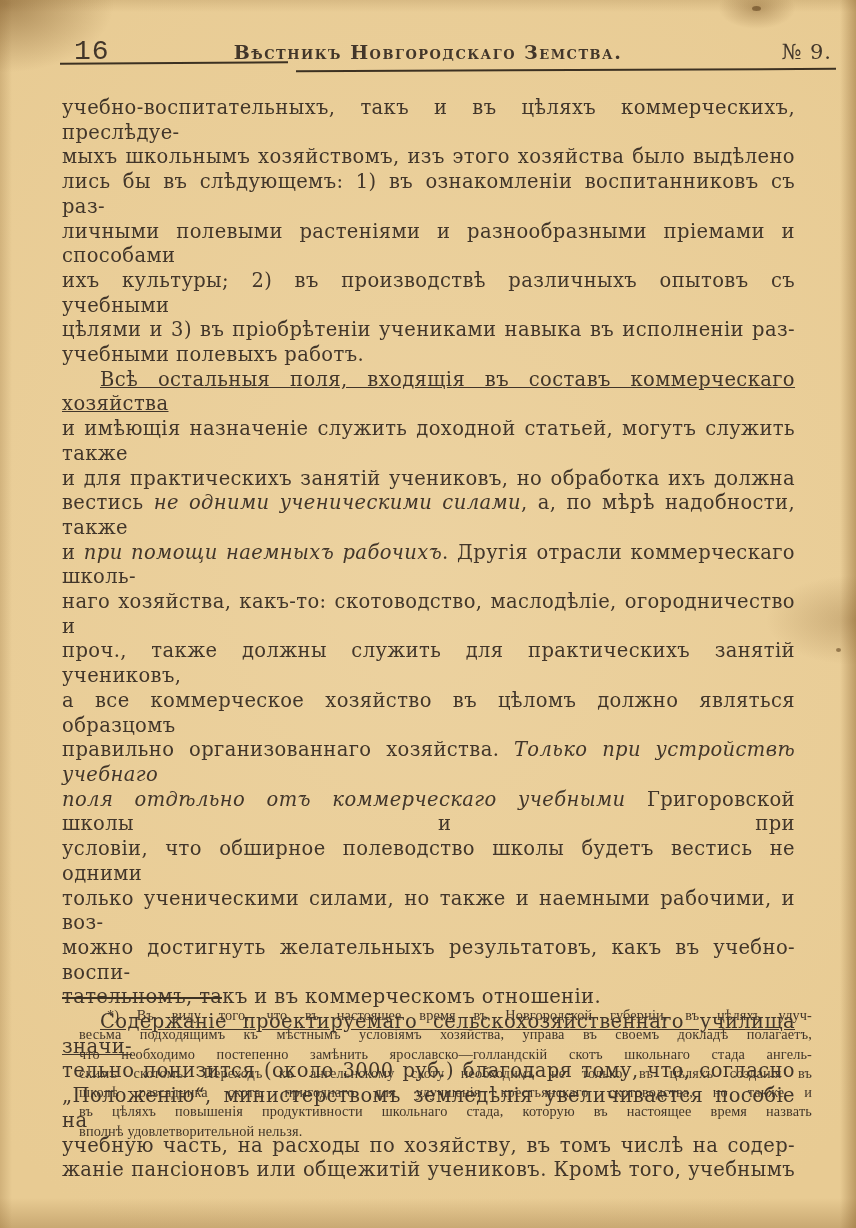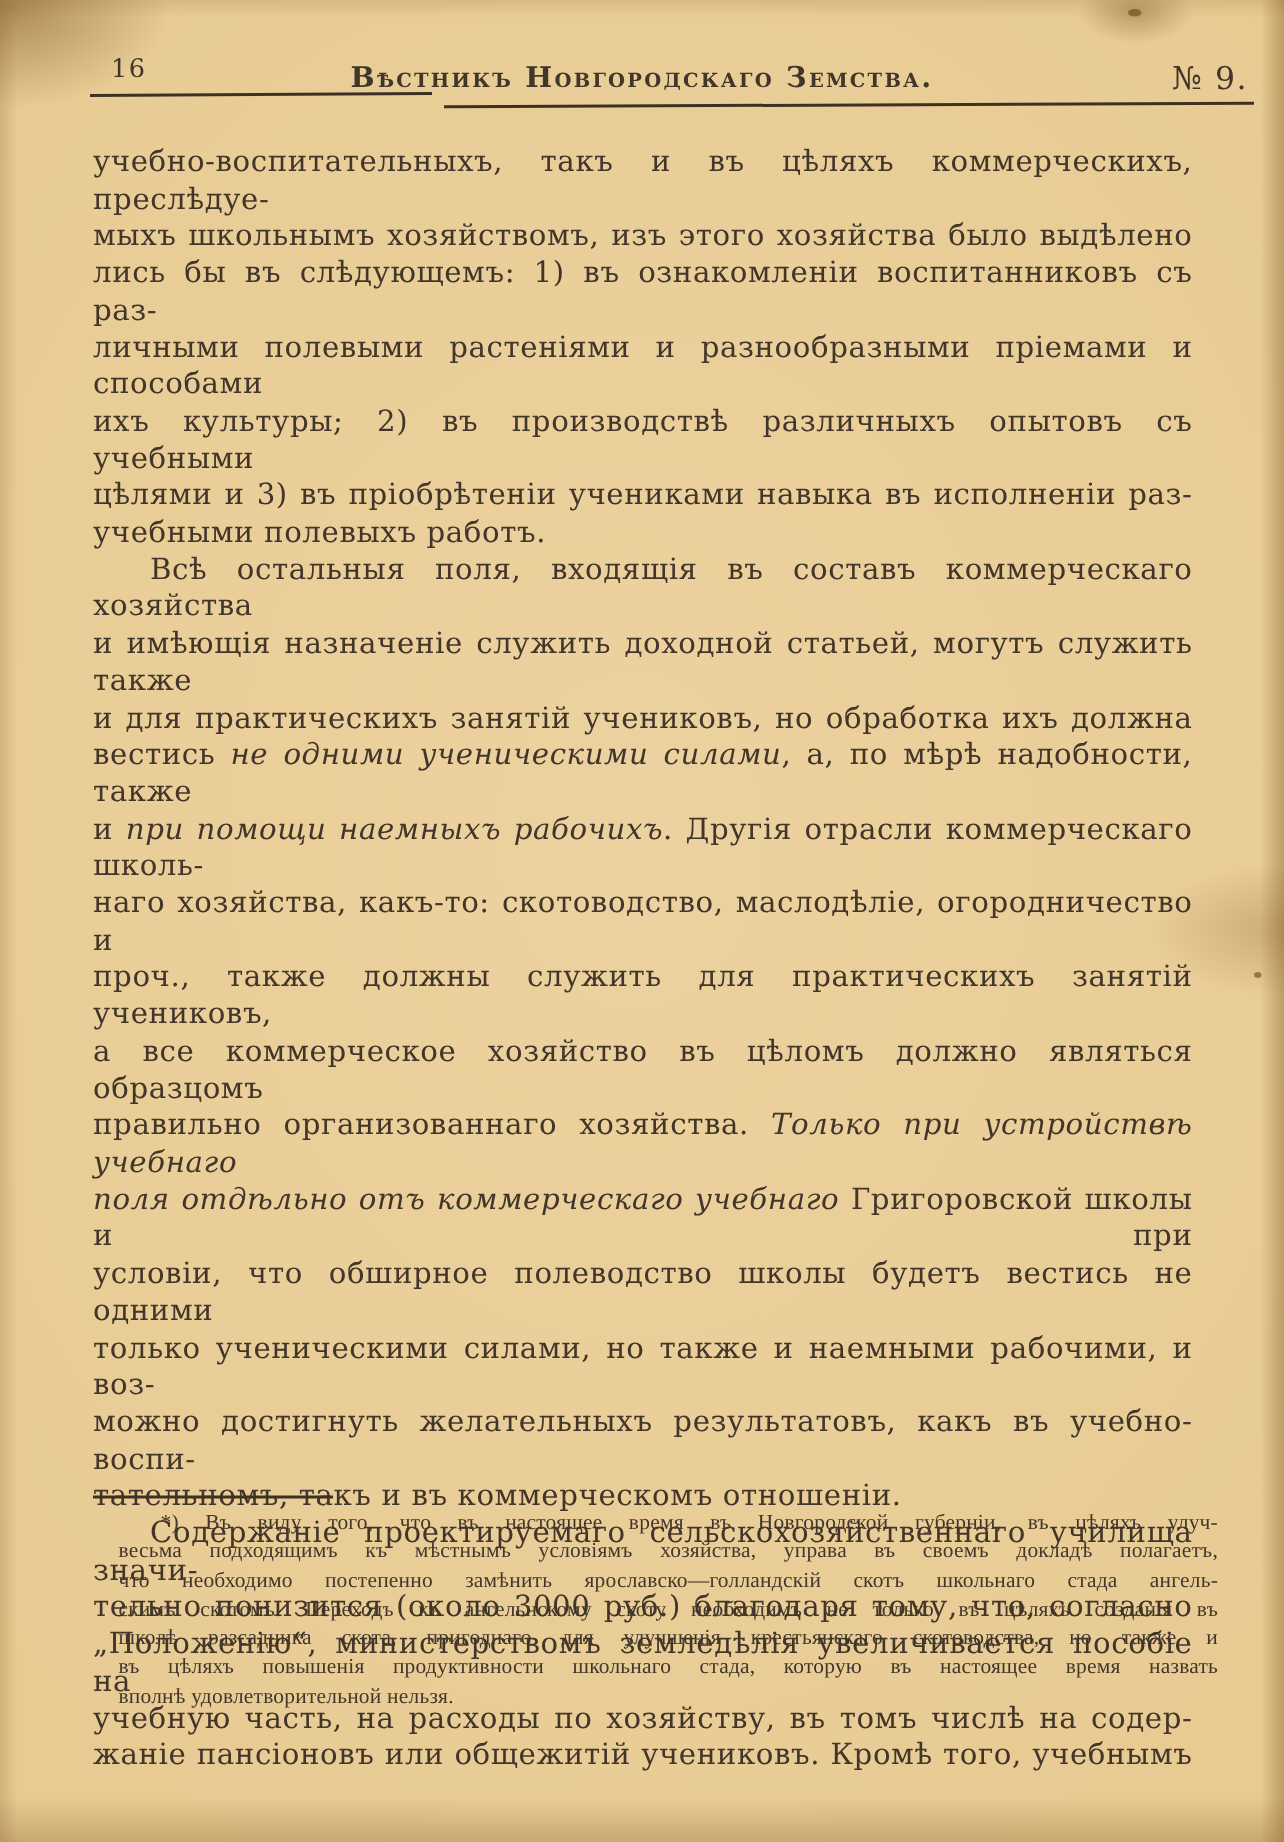--- a/index.html
+++ b/index.html
@@ -14,41 +14,41 @@
     background:
       radial-gradient(ellipse 150px 95px at 6px 4px, rgba(112,74,28,.50), rgba(112,74,28,0) 72%),
       radial-gradient(ellipse 55px 30px at 757px 8px, rgba(112,74,28,.38), rgba(112,74,28,0) 70%),
       radial-gradient(ellipse 120px 60px at 856px 620px, rgba(120,82,34,.28), rgba(120,82,34,0) 75%),
       linear-gradient(to left, rgba(128,88,36,.42), rgba(128,88,36,0) 16px),
       linear-gradient(to right, rgba(128,88,36,.22), rgba(128,88,36,0) 12px),
       linear-gradient(to top, rgba(128,88,36,.30), rgba(128,88,36,0) 30px),
       linear-gradient(to bottom, rgba(128,88,36,.16), rgba(128,88,36,0) 12px),
       radial-gradient(ellipse 620px 780px at 420px 560px, #ecd2a0, var(--paper));
   }
-  .hdr-num{position:absolute;top:36px;left:74px;font-size:17px;letter-spacing:1px;}
+  .hdr-num{position:absolute;top:36px;left:74px;font-size:28px;letter-spacing:1px;font-family:Liberation Mono, monospace;}
   .hdr-title{
     position:absolute;top:41px;left:0;width:100%;text-align:center;
     font-size:19px;font-weight:bold;font-variant:small-caps;letter-spacing:1.5px;
   }
   .hdr-issue{position:absolute;top:40px;right:24px;font-size:21px;letter-spacing:1px;}
   .rule{position:absolute;height:2px;background:#3c3122;}
   .rule-left{top:62px;left:60px;width:228px;transform:rotate(-.35deg);}
   .rule-main{top:69px;left:296px;width:540px;transform:rotate(-.25deg);}
   .body-text{
     position:absolute;top:96px;left:62px;width:733px;
     font-size:19.5px;line-height:24.7px;letter-spacing:.02em;
   }
   .footnote-sep{top:997px;left:62px;width:160px;height:2px;}
   .footnote{
     position:absolute;top:1006px;left:79px;width:733px;
     font-size:14.3px;line-height:19.3px;letter-spacing:.01em;font-family:Liberation Serif, serif;
   }
   .line,.fline{text-align:justify;text-align-last:justify;white-space:normal;}
   .line.end,.fline.end{text-align-last:left;}
-  .line.indent{text-indent:38px;}
+  .line.indent{text-indent:38px;text-decoration:underline;}
   .fline.indent{text-indent:28px;}
   .it{font-style:italic;}
   .speck{position:absolute;background:rgba(90,60,25,.55);border-radius:50%;}
 </style>
 </head>
 <body>
 
 <div class="hdr-num">16</div>
 <div class="hdr-title">Вѣстникъ Новгородскаго Земства.</div>
 <div class="hdr-issue">№ 9.</div>
@@ -65,21 +65,21 @@
     <div class="line end"><span>учебными полевыхъ работъ.</span></div>
     <div class="line indent"><span>Всѣ остальныя поля, входящія въ составъ коммерческаго хозяйства</span></div>
     <div class="line"><span>и имѣющія назначеніе служить доходной статьей, могутъ служить также</span></div>
     <div class="line"><span>и для практическихъ занятій учениковъ, но обработка ихъ должна</span></div>
     <div class="line"><span>вестись </span><span class="it">не одними ученическими силами</span><span>, а, по мѣрѣ надобности, также</span></div>
     <div class="line"><span>и </span><span class="it">при помощи наемныхъ рабочихъ</span><span>. Другія отрасли коммерческаго школь-</span></div>
     <div class="line"><span>наго хозяйства, какъ-то: скотоводство, маслодѣліе, огородничество и</span></div>
     <div class="line"><span>проч., также должны служить для практическихъ занятій учениковъ,</span></div>
     <div class="line"><span>а все коммерческое хозяйство въ цѣломъ должно являться образцомъ</span></div>
     <div class="line"><span>правильно организованнаго хозяйства. </span><span class="it">Только при устройствѣ учебнаго</span></div>
-    <div class="line"><span class="it">поля отдѣльно отъ коммерческаго учебнаго </span><span>Григоровской школы и при</span></div>
+    <div class="line"><span class="it">поля отдѣльно отъ коммерческаго учебными </span><span>Григоровской школы и при</span></div>
     <div class="line"><span>условіи, что обширное полеводство школы будетъ вестись не одними</span></div>
     <div class="line"><span>только ученическими силами, но также и наемными рабочими, и воз-</span></div>
     <div class="line"><span>можно достигнуть желательныхъ результатовъ, какъ въ учебно-воспи-</span></div>
     <div class="line end"><span>тательномъ, такъ и въ коммерческомъ отношеніи.</span></div>
     <div class="line indent"><span>Содержаніе проектируемаго сельскохозяйственнаго училища значи-</span></div>
     <div class="line"><span>тельно понизится (около 3000 руб.) благодаря тому, что, согласно</span></div>
     <div class="line"><span>„Положенію“, министерствомъ земледѣлія увеличивается пособіе на</span></div>
     <div class="line"><span>учебную часть, на расходы по хозяйству, въ томъ числѣ на содер-</span></div>
     <div class="line"><span>жаніе пансіоновъ или общежитій учениковъ. Кромѣ того, учебнымъ</span></div>
   </div>

